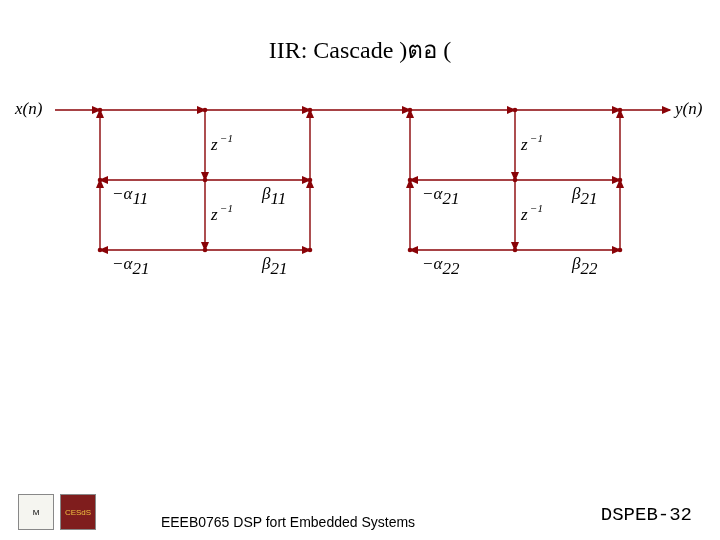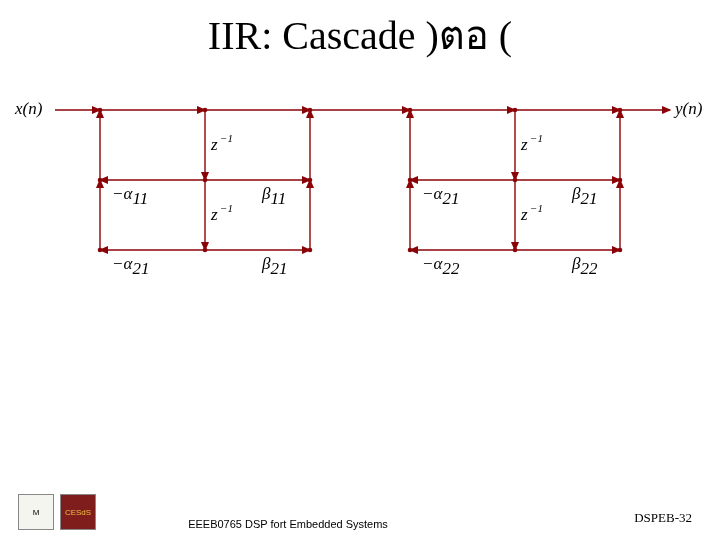--- a/index.html
+++ b/index.html
@@ -1,23 +1,23 @@
 <!DOCTYPE html>
 <html><head>
 <meta charset="utf-8">
 <style>
   body{margin:0;width:720px;height:540px;font-family:"Times New Roman",serif;background:#fff;position:relative;overflow:hidden}
-  .title{text-align:center;font-size:40px;margin-top:3px;color:#000}
+  .title{text-align:center;font-size:24px;margin-top:30px;color:#000}
   svg{position:absolute;top:80px;left:0}
   svg text{font-family:"Times New Roman",serif;font-style:italic;font-size:17px}
   svg text.symbol{font-style:italic}
   svg text.sup{font-size:11px}
-  .footer{position:absolute;bottom:8px;left:0;width:576px;font-size:11px;font-family:Arial,sans-serif;color:#000}
+  .footer{position:absolute;bottom:8px;left:0;width:576px;font-size:14px;font-family:Arial,sans-serif;color:#000}
   .footer-center{text-align:center;line-height:1.35}
-  .slide-no{position:absolute;right:28px;bottom:14px;font-size:13px;font-family:Liberation Serif, serif}
+  .slide-no{position:absolute;right:28px;bottom:14px;font-size:19px;font-family:Liberation Mono, monospace}
   .logos{position:absolute;left:18px;bottom:10px;display:flex;gap:6px}
   .logo{width:34px;height:34px;border:1px solid #888;display:flex;align-items:center;justify-content:center;font-size:8px;font-family:Arial,sans-serif;text-align:center;background:#f5f5f0}
   .logo2{background:#7f1d1d;color:#f0c040}
 </style>
 </head>
 <body>
 
 <div class="title">IIR: Cascade )ตอ  (</div>
 
 <svg width="720" height="280">

